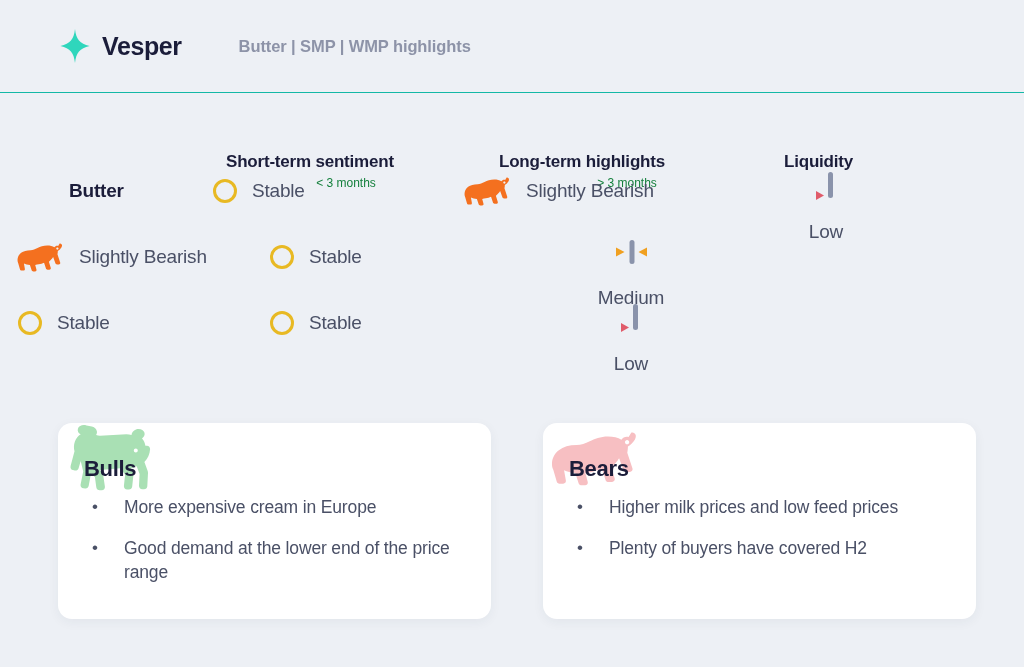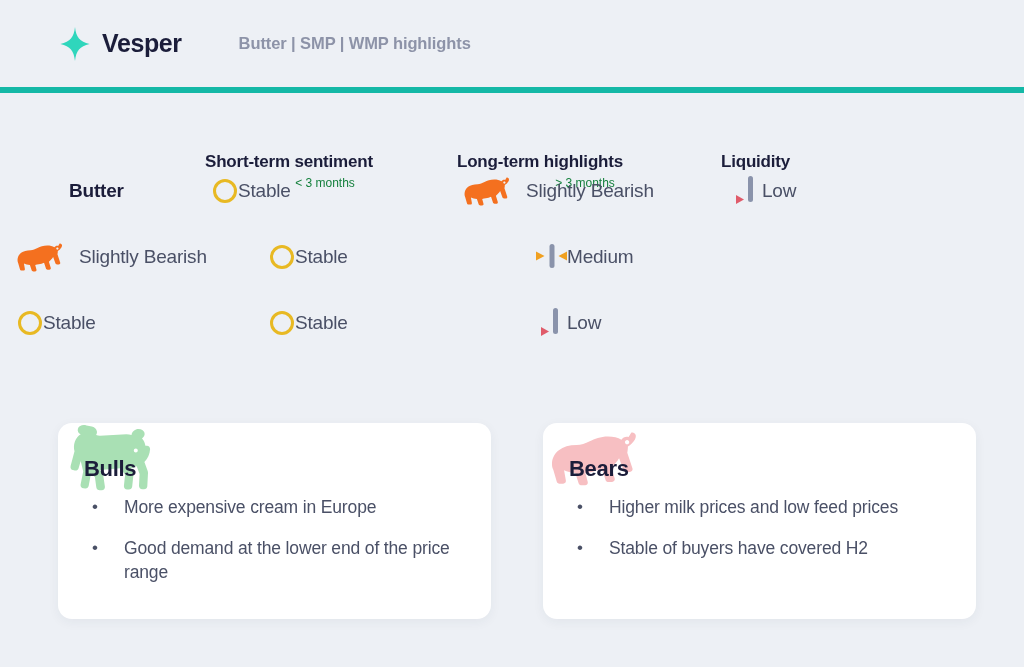--- a/index.html
+++ b/index.html
@@ -15,21 +15,21 @@
     font-family: "Liberation Sans", sans-serif;
     color: #1b1d3a;
     position: relative;
   }
 
   
   .header {
     height: 93px;
     width: 100%;
     background: #edf0f5;
-    border-bottom: 6px solid #14b8a6;
+    border-bottom: 1px solid #14b8a6;
     display: flex;
     align-items: center;
     padding-left: 60px;
   }
 
   .brand {
     display: flex;
     align-items: center;
     gap: 12px;
   }
@@ -74,20 +74,21 @@
 
   .col-label   { width: 195px; flex: none; padding-left: 60px; }
   .col-short   { width: 250px; flex: none; }
   .col-long    { width: 268px; flex: none; }
   .col-liquid  { width: 200px; flex: none; }
 
   
   .matrix-head {
     height: 65px;
     padding-top: 59px;
+    gap: 21px;
   }
 
   .head-title {
     font-size: 17px;
     font-weight: bold;
     color: #1b1d3a;
     letter-spacing: -0.2px;
     white-space: nowrap;
   }
   .head-sub {
@@ -107,25 +108,26 @@
   .row-label {
     font-size: 19px;
     font-weight: bold;
     color: #1b1d3a;
     letter-spacing: -0.2px;
   }
 
   .cell {
     display: flex;
     align-items: center;
+    gap: 14px;
     height: 44px;
   }
   .col-short .cell  { padding-left: 8px; }
   .col-long  .cell  { padding-left: 10px; }
-  .col-liquid .cell { padding-left: 8px; gap: 0; }
+  .col-liquid .cell { padding-left: 8px; gap: 16px; flex-direction: column; }
 
   .cell-text {
     font-size: 19px;
     color: #4a5066;
     letter-spacing: -0.2px;
     white-space: nowrap;
   }
 
   
   .icon-stable {
@@ -373,17 +375,17 @@
       </svg>
       <div class="card-title">Bears</div>
     </div>
     <ul class="card-list">
       <li>
         <span class="bullet">•</span>
         <span class="bullet-text">Higher milk prices and low feed prices</span>
       </li>
       <li>
         <span class="bullet">•</span>
-        <span class="bullet-text">Stable of buyers have covered H2</span>
+        <span class="bullet-text">Plenty of buyers have covered H2</span>
       </li>
     </ul>
   </div>
 </div>
 
 </body></html>

